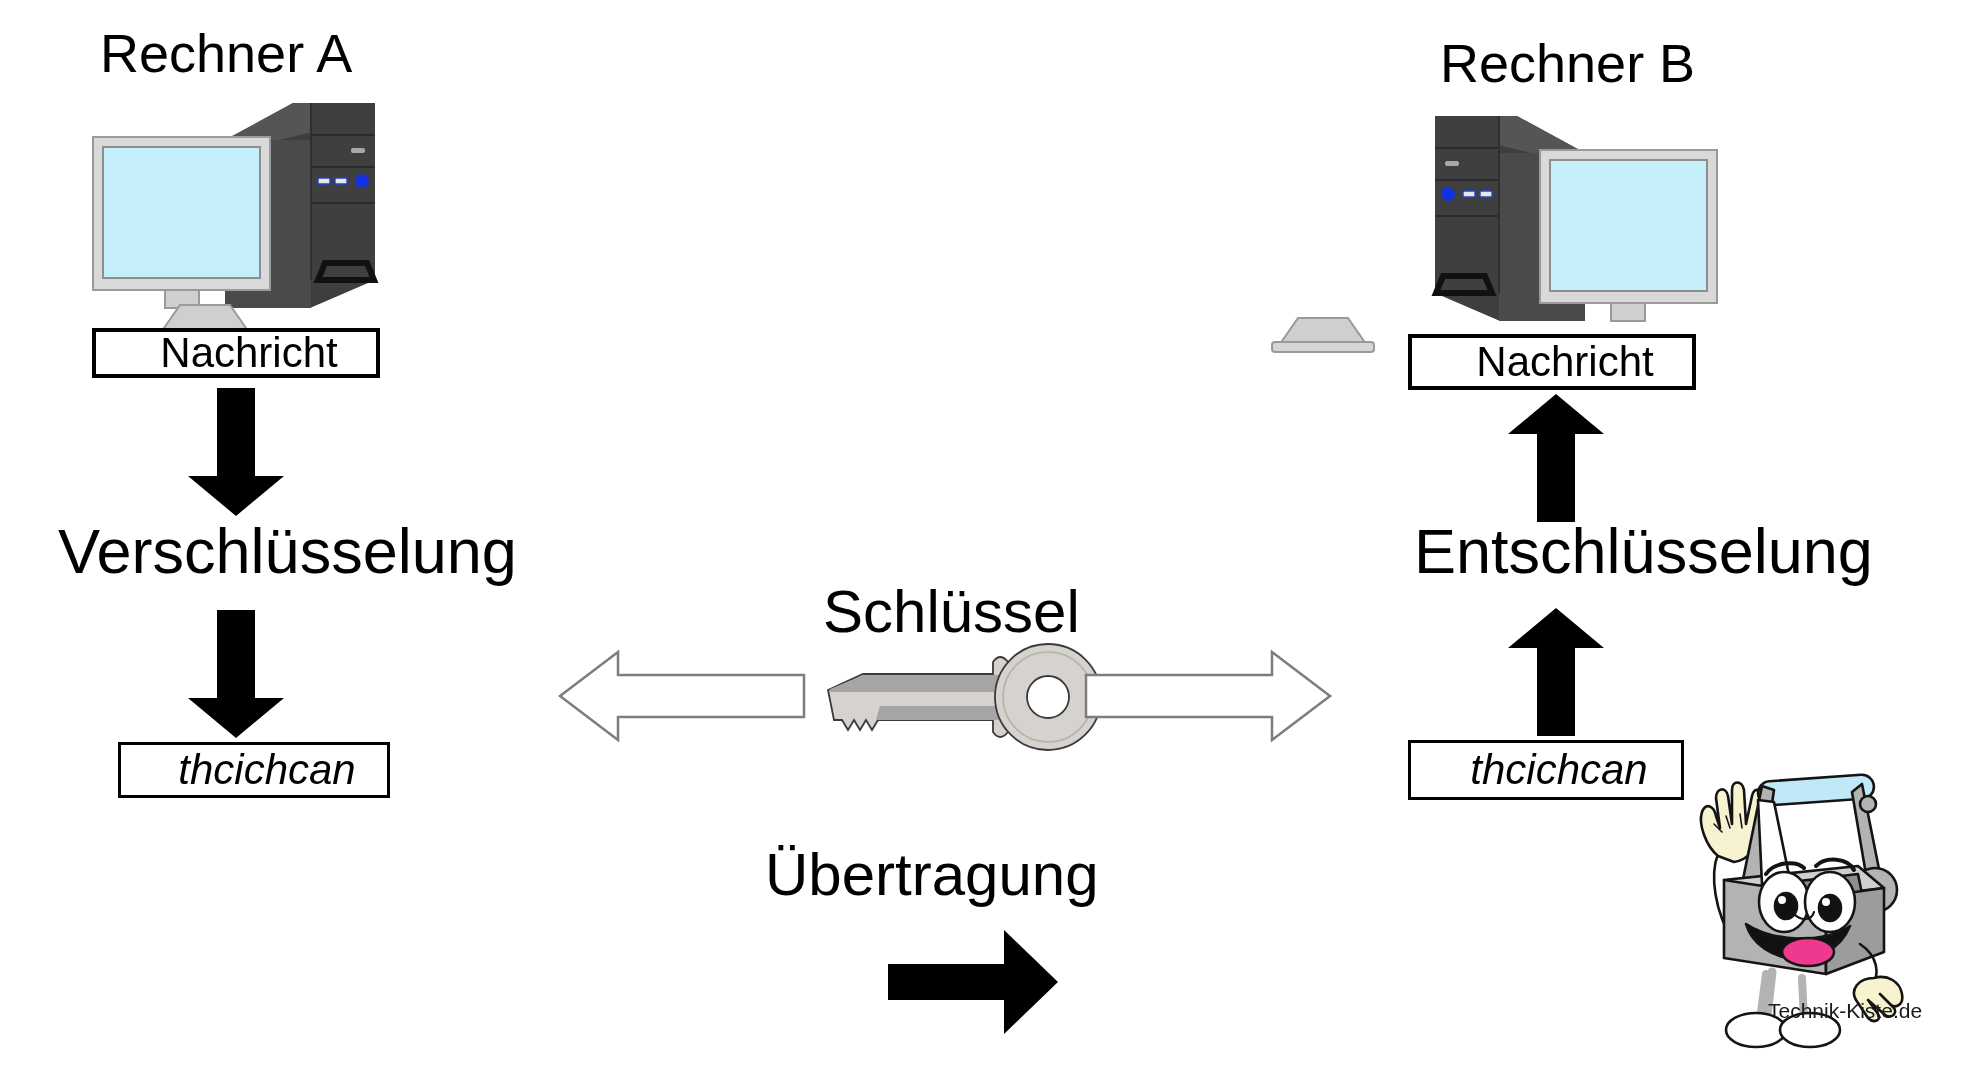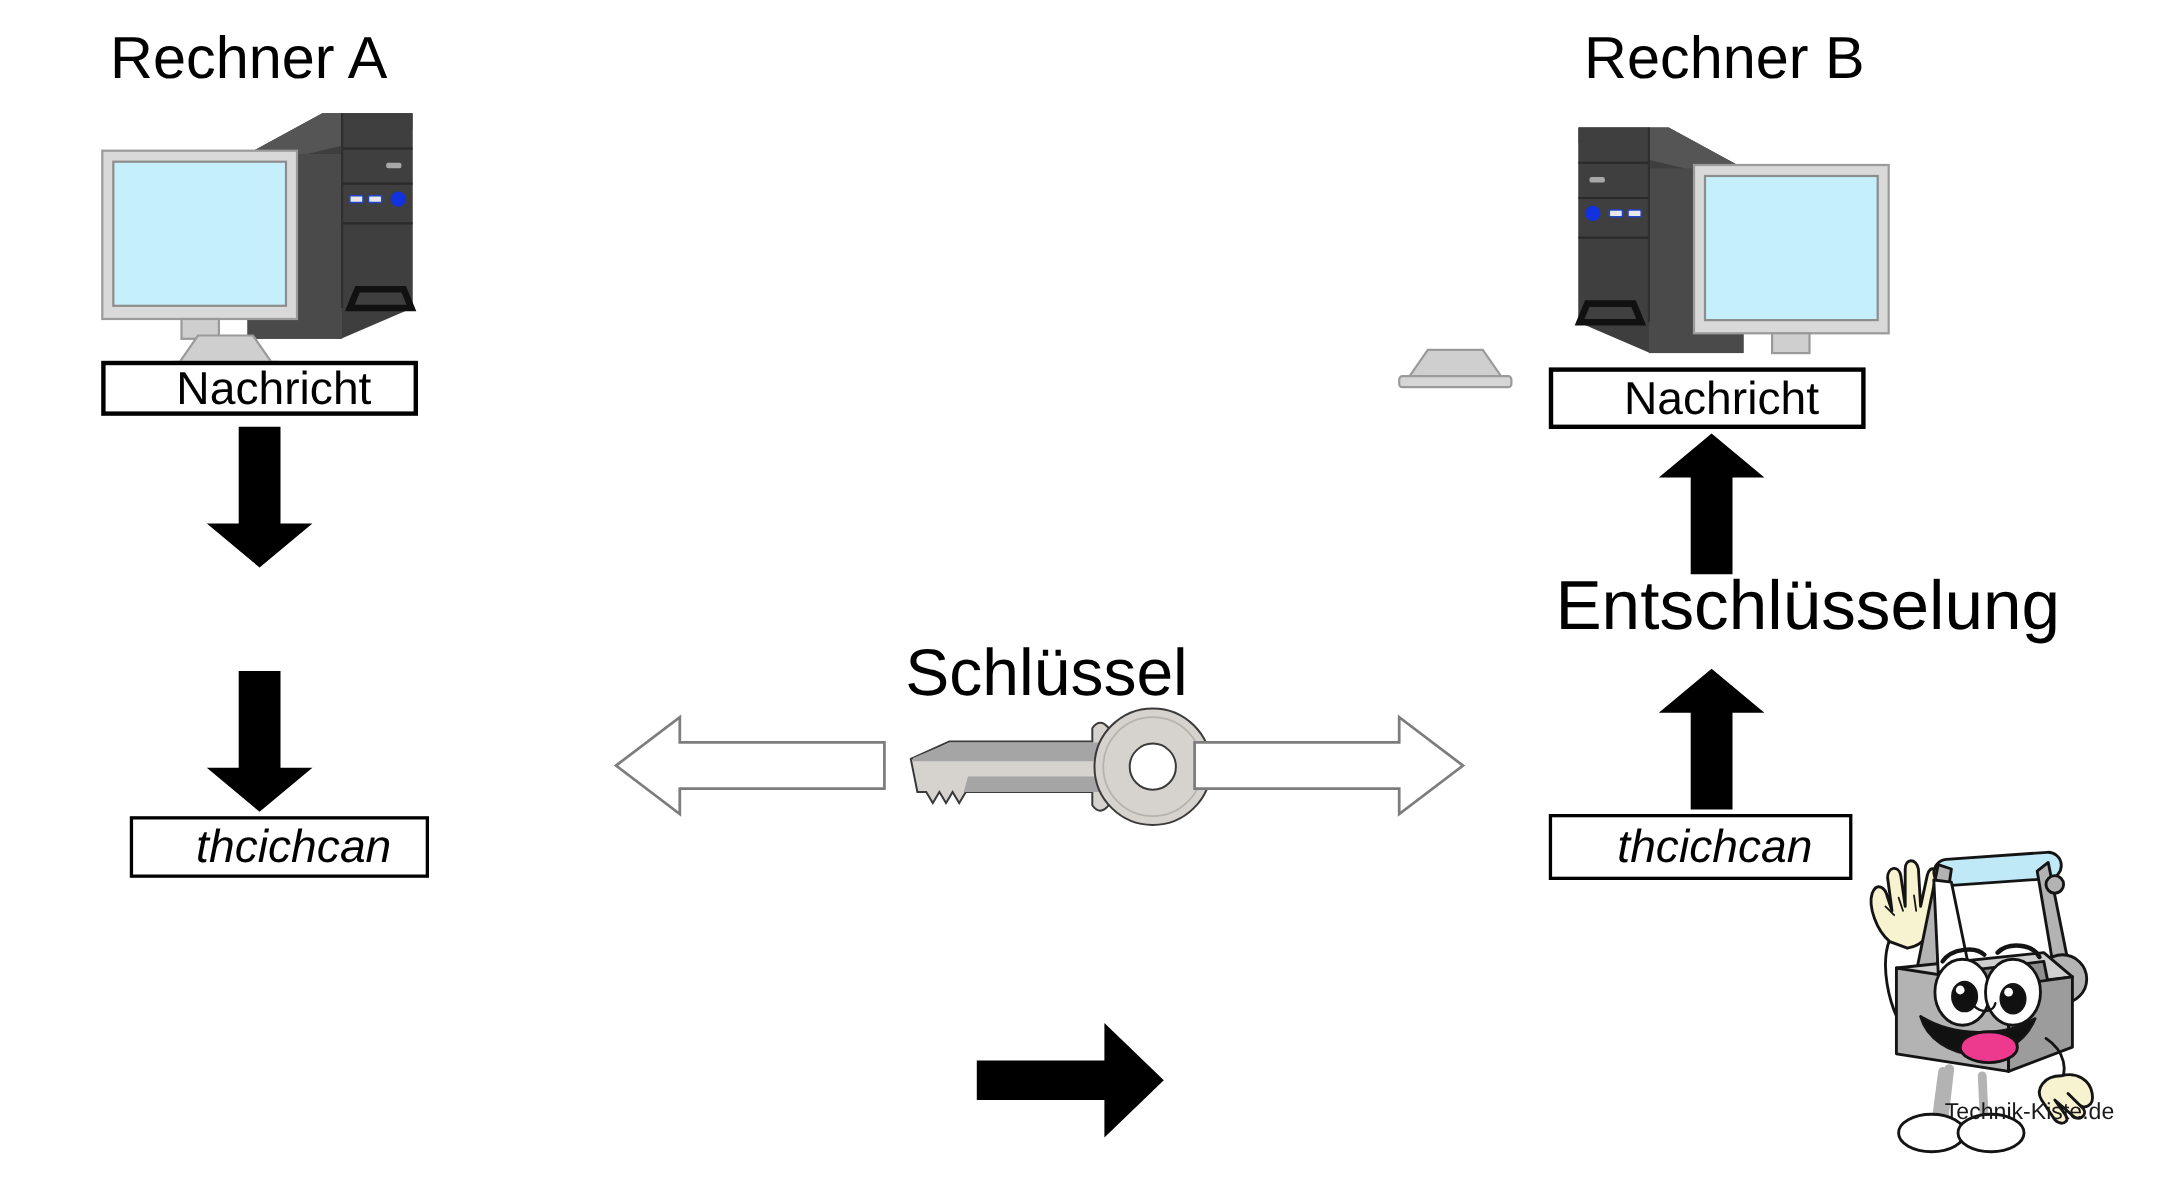--- a/index.html
+++ b/index.html
@@ -116,20 +116,21 @@
   </div>
 
   <div class="abs label-box" style="left:92px; top:328px; width:288px; height:50px;">Nachricht</div>
 
   <div class="abs" style="left:188px; top:388px; width:96px; height:128px;">
     <svg width="96" height="128" viewBox="0 0 96 128">
       <polygon points="29,0 67,0 67,88 96,88 48,128 0,88 29,88" fill="#000000"></polygon>
     </svg>
   </div>
 
+  <div class="abs process-word" style="left:58px; top:520px;">Verschlüsselung</div>
 
   <div class="abs" style="left:188px; top:610px; width:96px; height:128px;">
     <svg width="96" height="128" viewBox="0 0 96 128">
       <polygon points="29,0 67,0 67,88 96,88 48,128 0,88 29,88" fill="#000000"></polygon>
     </svg>
   </div>
 
   <div class="abs label-box thin" style="left:118px; top:742px; width:272px; height:56px;">thcichcan</div>
 
   <div class="abs center-caption" style="left:823px; top:582px;">Schlüssel</div>
@@ -158,28 +159,29 @@
       </g>
     </svg>
   </div>
 
   <div class="abs" style="left:1086px; top:648px; width:244px; height:96px;">
     <svg width="244" height="96" viewBox="0 0 244 96">
       <polygon points="244,48 186,4 186,27 0,27 0,69 186,69 186,92" fill="#ffffff" stroke="#7d7d7d" stroke-width="2.5"></polygon>
     </svg>
   </div>
 
+  <div class="abs center-caption" style="left:765px; top:845px;">Übertragung</div>
 
   <div class="abs" style="left:888px; top:930px; width:170px; height:104px;">
     <svg width="170" height="104" viewBox="0 0 170 104">
       <polygon points="0,34 116,34 116,0 170,52 116,104 116,70 0,70" fill="#000000"></polygon>
     </svg>
   </div>
 
-  <div class="abs machine-title" style="left:1440px; top:26px;">Rechner B</div>
+  <div class="abs machine-title" style="left:1440px; top:36px;">Rechner B</div>
 
   <div class="abs" style="left:1415px; top:108px; width:310px; height:215px;">
     <svg width="310" height="215" viewBox="0 0 310 215">
 
       <g>
         <polygon points="170,45 102,8 20,8 20,185 85,213 170,213" fill="#3e3e3e"></polygon>
         <polygon points="170,45 102,8 20,8 20,22 170,58" fill="#555555"></polygon>
         <rect x="84" y="45" width="86" height="168" fill="#4a4a4a"></rect>
         <polygon points="20,8 84,8 84,185 20,185" fill="#3f3f3f"></polygon>
         <line x1="20" y1="40" x2="84" y2="40" stroke="#2a2a2a" stroke-width="2"></line>

